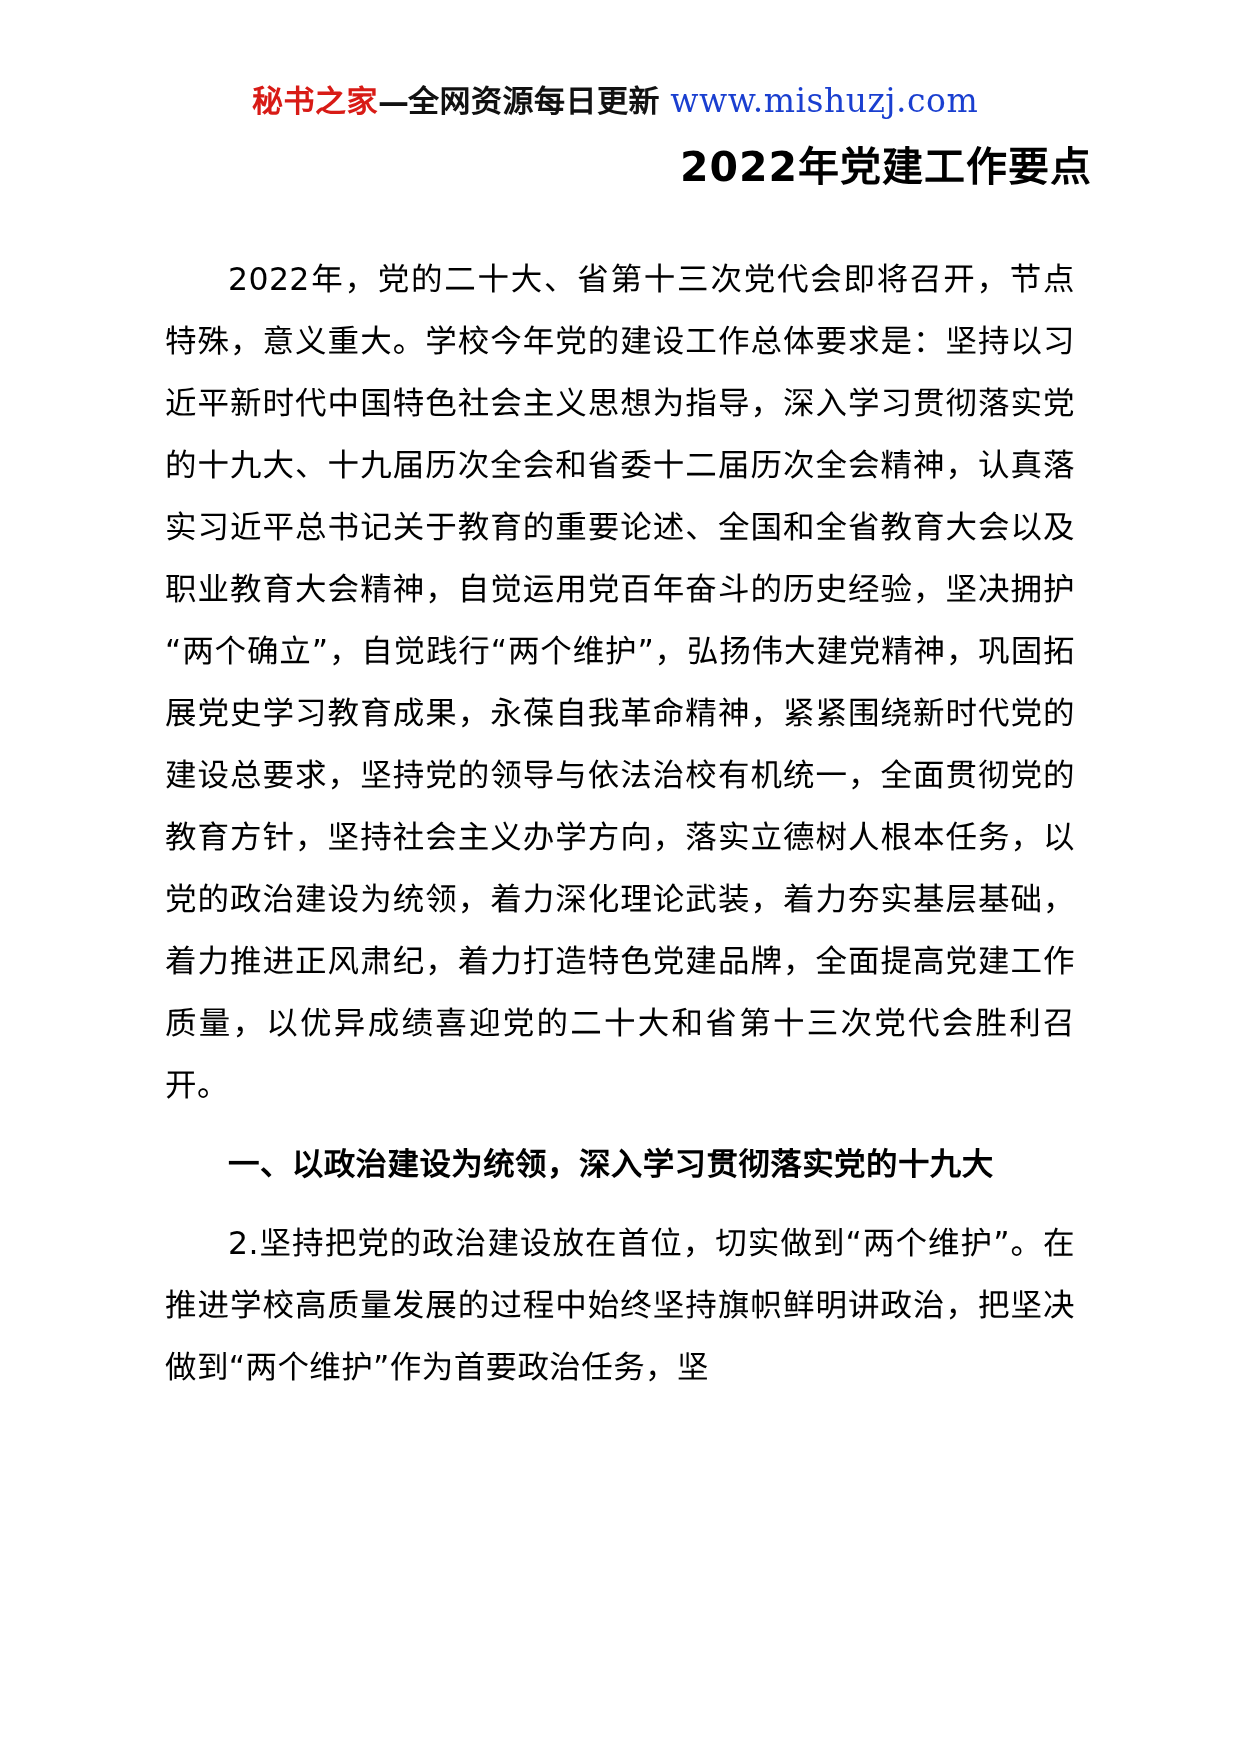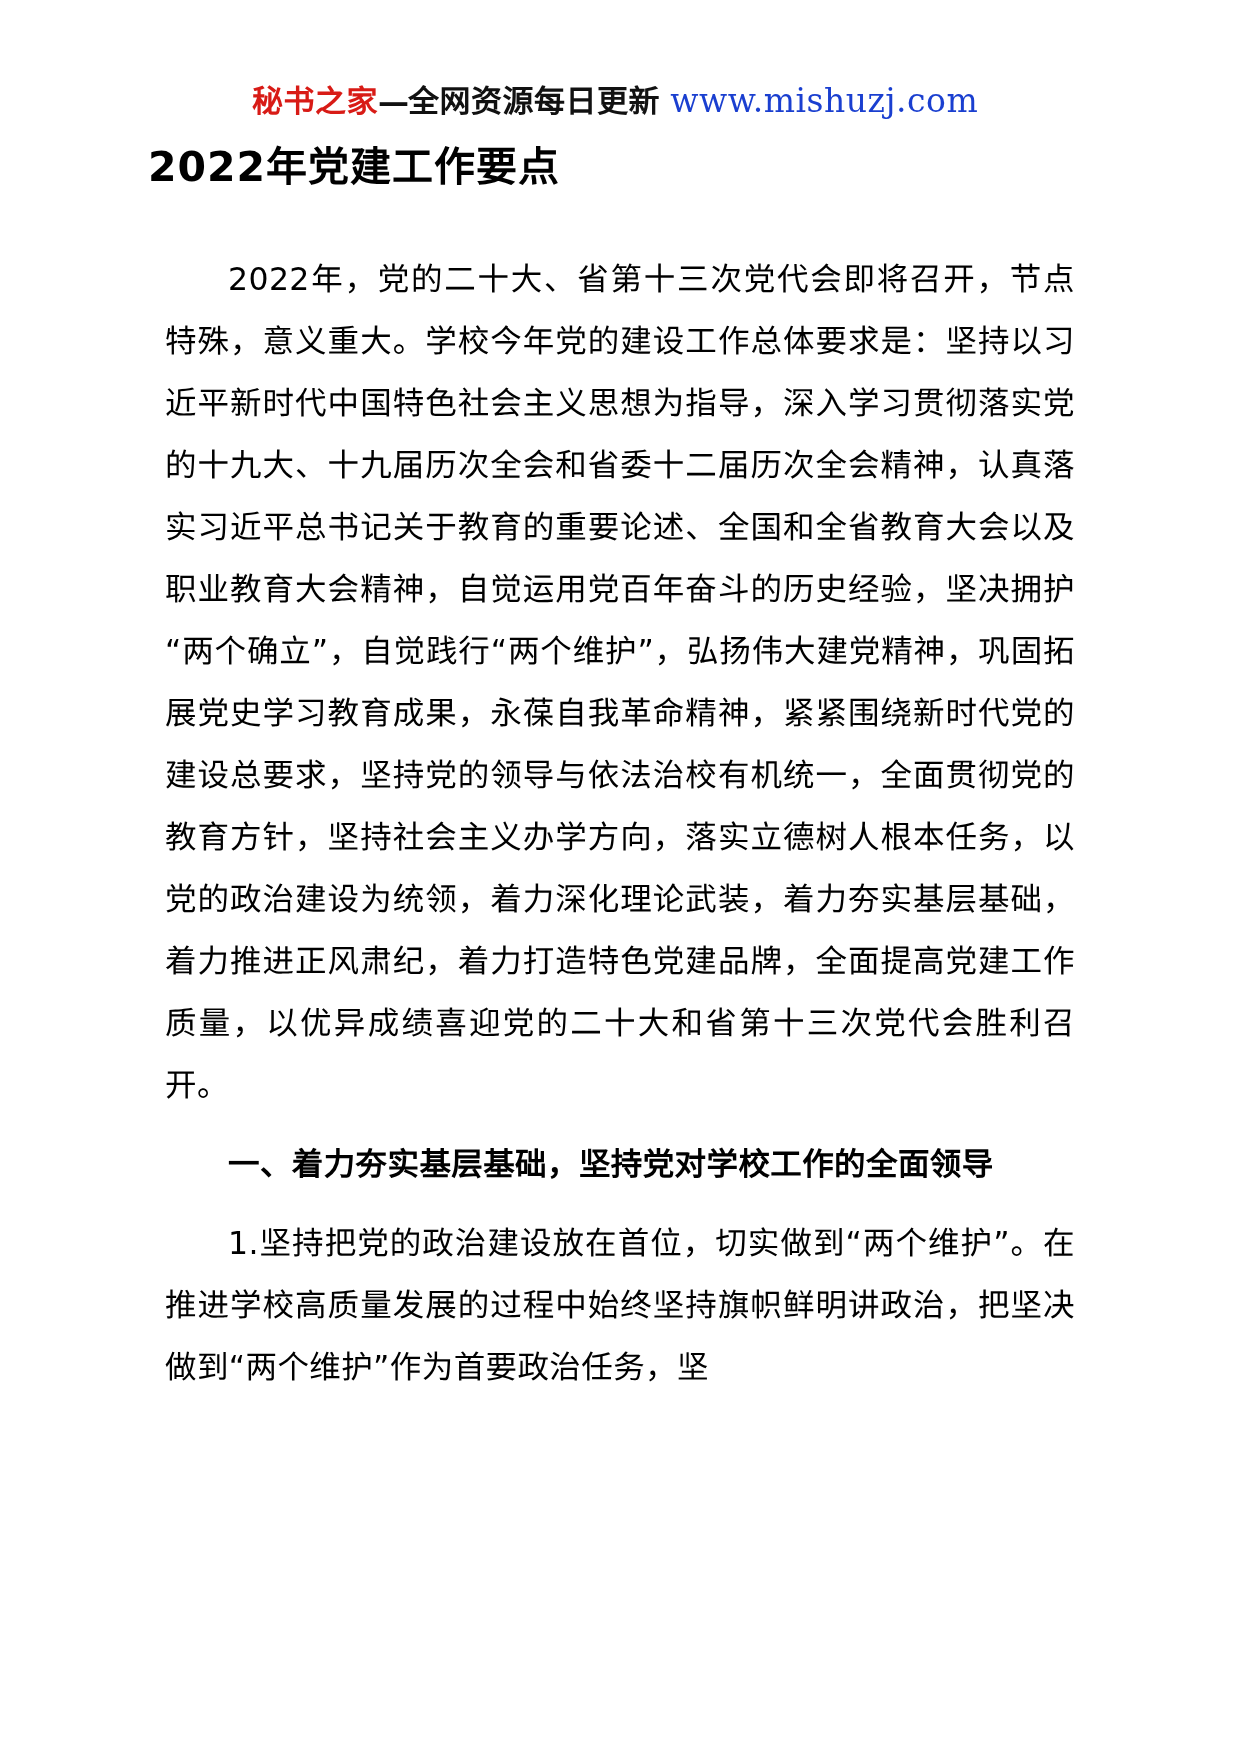--- a/index.html
+++ b/index.html
@@ -46,21 +46,21 @@
     color: #1a3fd0;
     font-family: "DejaVu Serif", "Liberation Serif", serif;
     font-weight: 400;
     font-size: 33px;
   }
   h1.doc-title {
     font-family: "DejaVu Sans", "Liberation Sans", sans-serif;
     font-weight: 700;
     font-size: 41px;
     letter-spacing: 1px;
-    text-align: left;
+    text-align: right;
     margin: 18px 0 0 0;
     line-height: 1.3;
   }
   .body-text {
     margin-top: 54px;
   }
   p.para {
     font-size: 31.5px;
     line-height: 62px;
     margin: 17px;
@@ -79,17 +79,17 @@
 <div class="page">
 
   <div class="watermark">
     <span class="wm-red">秘书之家</span><span class="wm-dash">—</span><span class="wm-black">全网资源每日更新</span> <span class="wm-blue">www.mishuzj.com</span>
   </div>
 
   <h1 class="doc-title">2022年党建工作要点</h1>
 
   <div class="body-text">
     <p class="para">2022年，党的二十大、省第十三次党代会即将召开，节点特殊，意义重大。学校今年党的建设工作总体要求是：坚持以习近平新时代中国特色社会主义思想为指导，深入学习贯彻落实党的十九大、十九届历次全会和省委十二届历次全会精神，认真落实习近平总书记关于教育的重要论述、全国和全省教育大会以及职业教育大会精神，自觉运用党百年奋斗的历史经验，坚决拥护“两个确立”，自觉践行“两个维护”，弘扬伟大建党精神，巩固拓展党史学习教育成果，永葆自我革命精神，紧紧围绕新时代党的建设总要求，坚持党的领导与依法治校有机统一，全面贯彻党的教育方针，坚持社会主义办学方向，落实立德树人根本任务，以党的政治建设为统领，着力深化理论武装，着力夯实基层基础，着力推进正风肃纪，着力打造特色党建品牌，全面提高党建工作质量，以优异成绩喜迎党的二十大和省第十三次党代会胜利召开。</p>
-    <p class="para bold">一、着力夯实基层基础，坚持党对学校工作的全面领导</p>
-    <p class="para">1.坚持把党的政治建设放在首位，切实做到“两个维护”。在推进学校高质量发展的过程中始终坚持旗帜鲜明讲政治，把坚决做到“两个维护”作为首要政治任务，坚</p>
+    <p class="para bold">一、以政治建设为统领，深入学习贯彻落实党的十九大</p>
+    <p class="para">2.坚持把党的政治建设放在首位，切实做到“两个维护”。在推进学校高质量发展的过程中始终坚持旗帜鲜明讲政治，把坚决做到“两个维护”作为首要政治任务，坚</p>
   </div>
 
 </div>
 
 </body></html>

